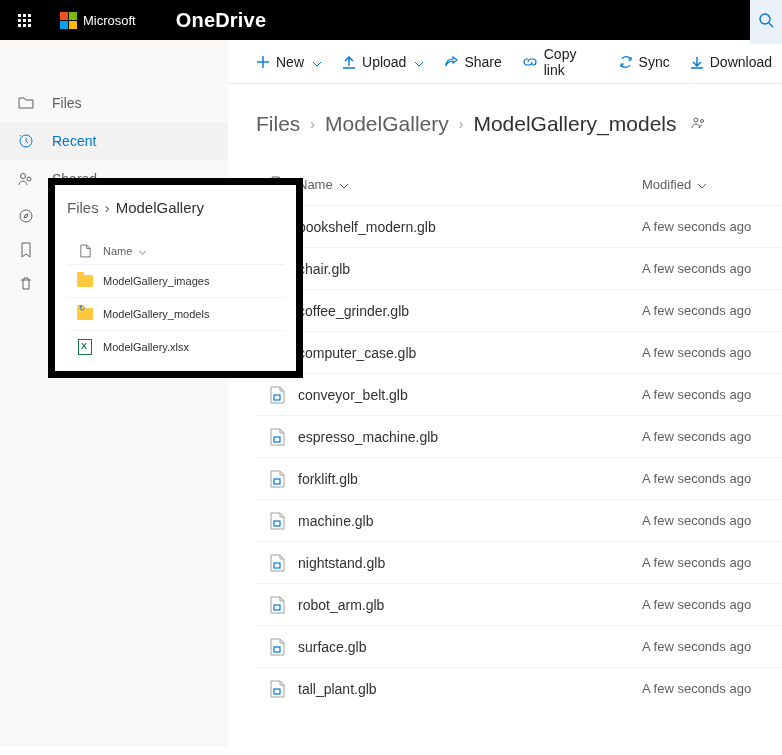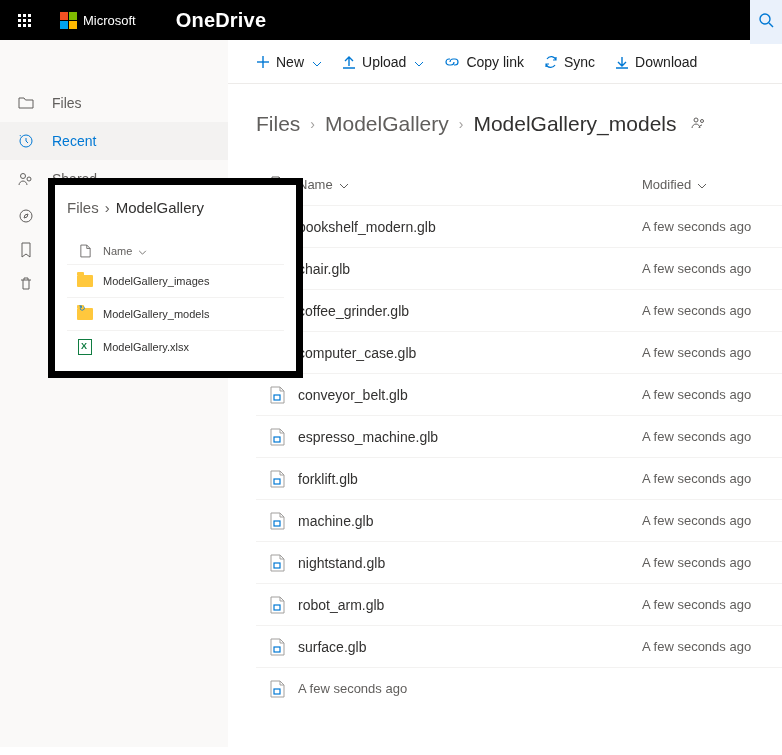--- a/index.html
+++ b/index.html
@@ -170,20 +170,26 @@
       <div class="cmd">
         <svg width="14" height="14" viewBox="0 0 14 14" stroke-width="1.4">
             <path d="M7 11V2M3 6l4-4 4 4M1 13h12"></path>
           </svg>
         <span>Upload</span>
         <span class="chev"><svg width="10" height="6" viewBox="0 0 10 6" fill="none" stroke="#605e5c" stroke-width="1">
               <path d="M1 1l4 4 4-4"></path>
             </svg></span>
       </div>
       <div class="cmd">
+        <svg width="14" height="14" viewBox="0 0 14 14" stroke-width="1.2">
+            <path d="M9 2l4 3-4 3V6c-4 0-6 2-7 5 0-5 3-7 7-7z"></path>
+          </svg>
+        <span>Share</span>
+      </div>
+      <div class="cmd">
         <svg width="16" height="14" viewBox="0 0 16 14" stroke-width="1.2">
             <path d="M6 7a3 3 0 0 1 3-3h2a3 3 0 0 1 0 6h-1M10 7a3 3 0 0 1-3 3H5a3 3 0 0 1 0-6h1"></path>
           </svg>
         <span>Copy link</span>
       </div>
       <div class="cmd">
         <svg width="14" height="14" viewBox="0 0 14 14" stroke-width="1.2">
             <path d="M12 5a5 5 0 0 0-9-1M2 9a5 5 0 0 0 9 1M12 2v3H9M2 12V9h3"></path>
           </svg>
         <span>Sync</span>
@@ -354,20 +360,21 @@
             <div class="file-mod">A few seconds ago</div>
           </div>
           <div class="row">
             <div class="file-ic">
               <svg width="15" height="18" viewBox="0 0 15 18" fill="none" stroke="#a19f9d" stroke-width="1">
                 <path d="M1 1h9l4 4v12H1z"></path>
                 <path d="M10 1v4h4"></path>
                 <rect x="4" y="9" width="6" height="5" fill="none" stroke="#0078d4" stroke-width="1.2"></rect>
               </svg>
             </div>
+            <div class="file-name">tall_plant.glb</div>
             <div class="file-mod">A few seconds ago</div>
           </div>
         </div>
     </div>
   </div>
 </div>
 
 <div class="inset">
   <div class="inset-bc">
     <span>Files</span>

